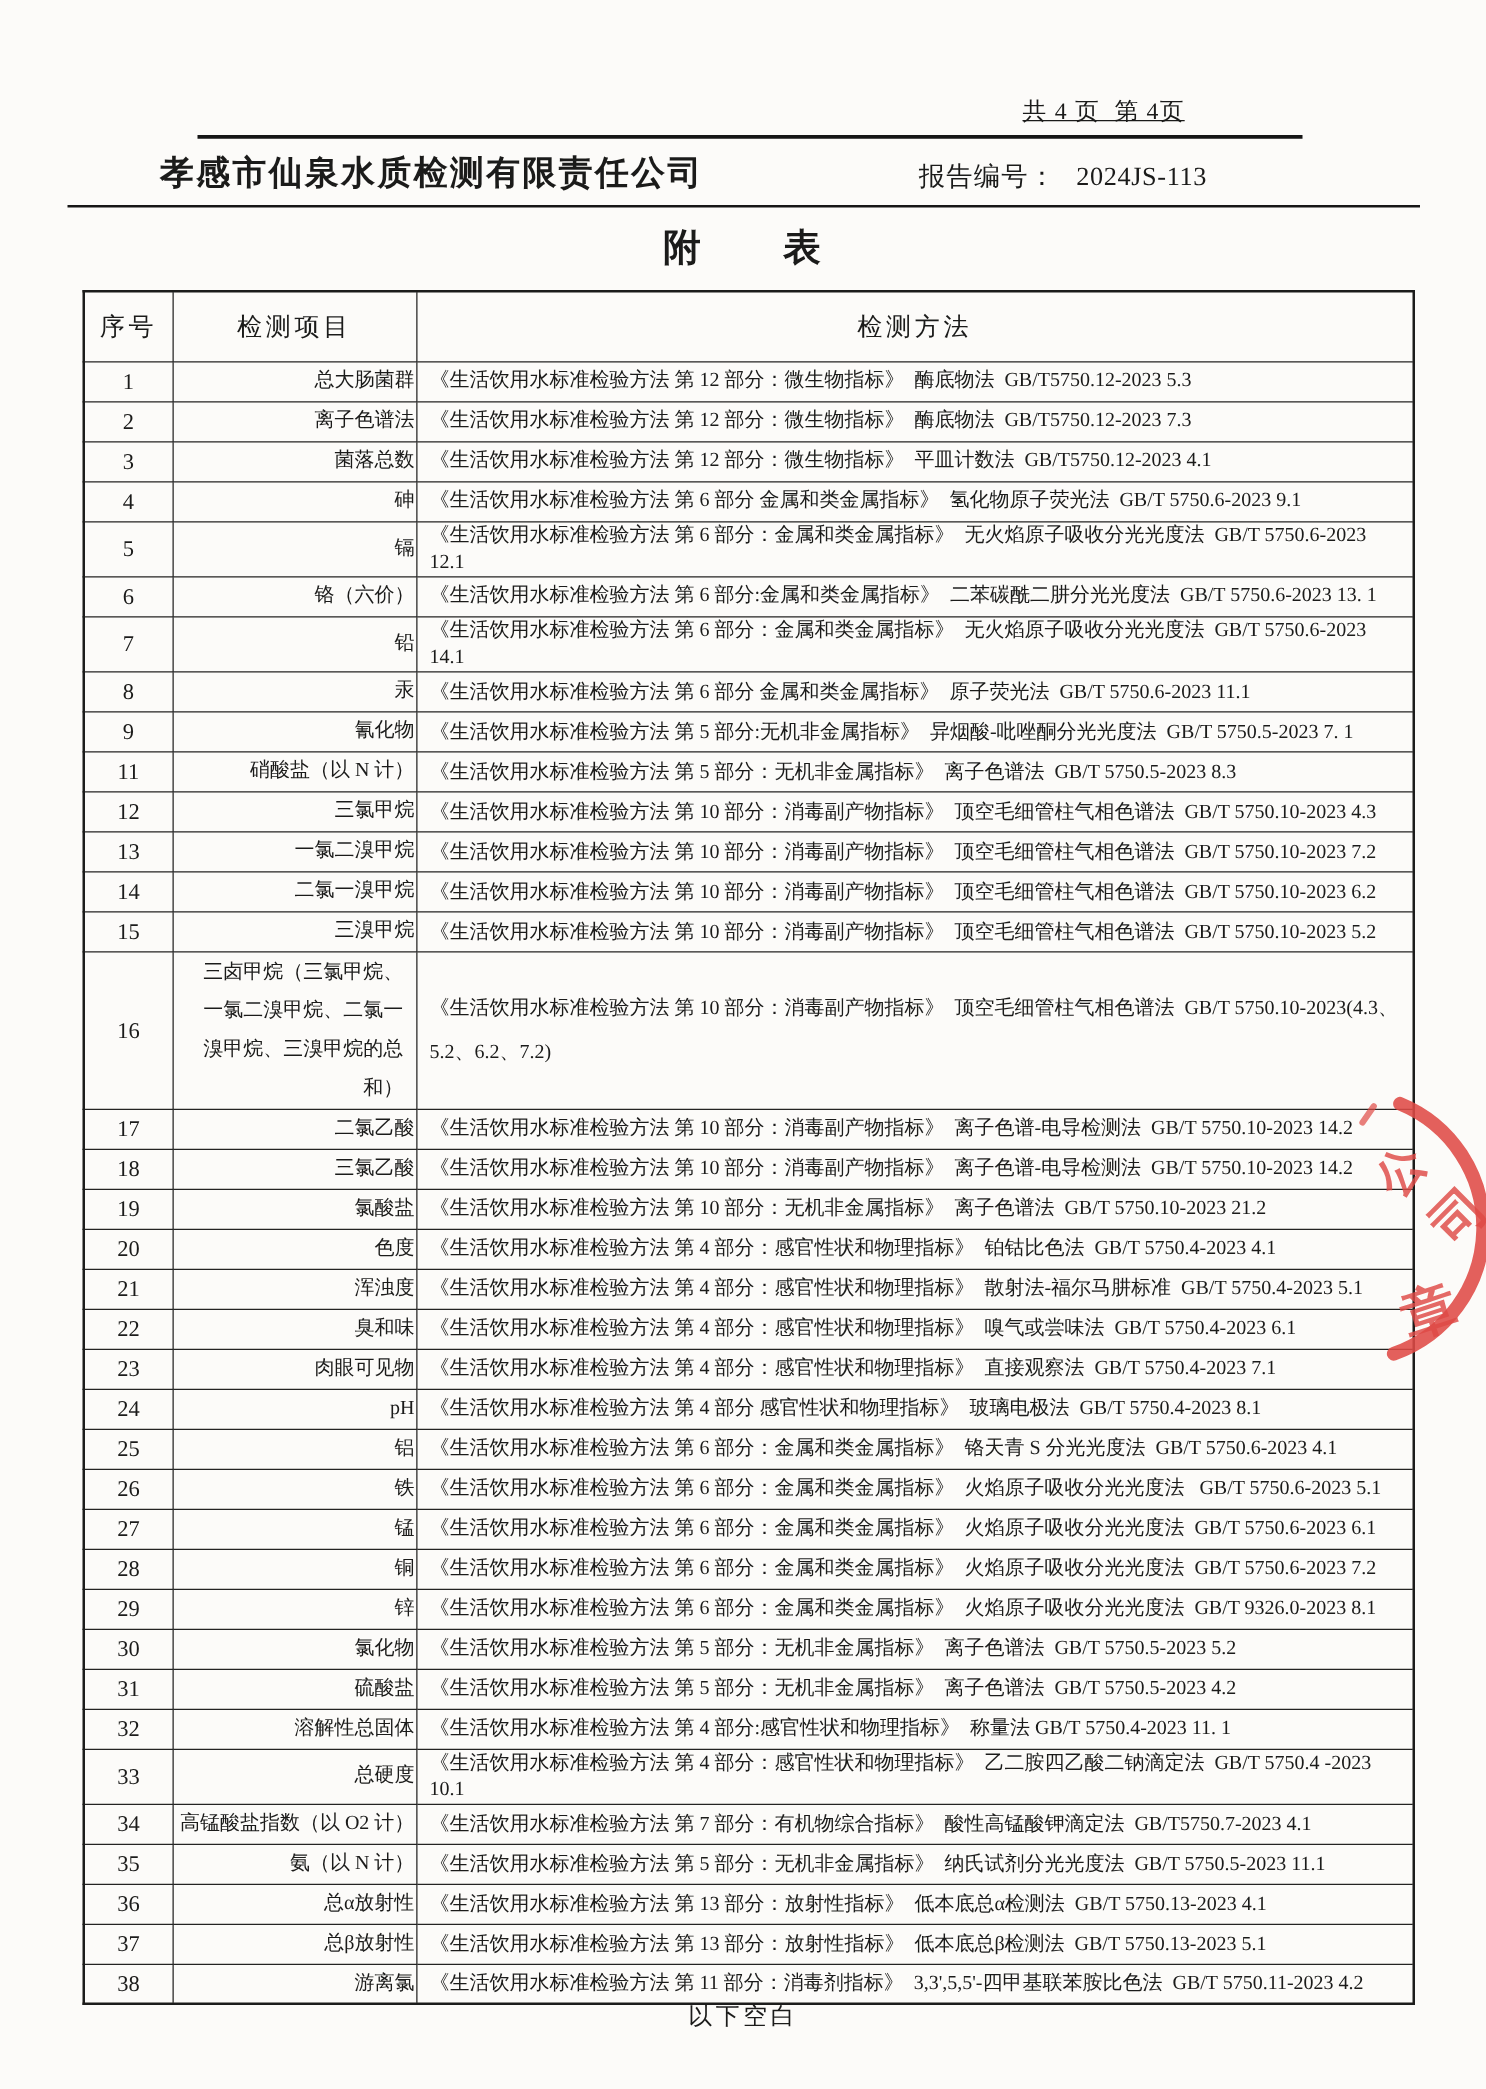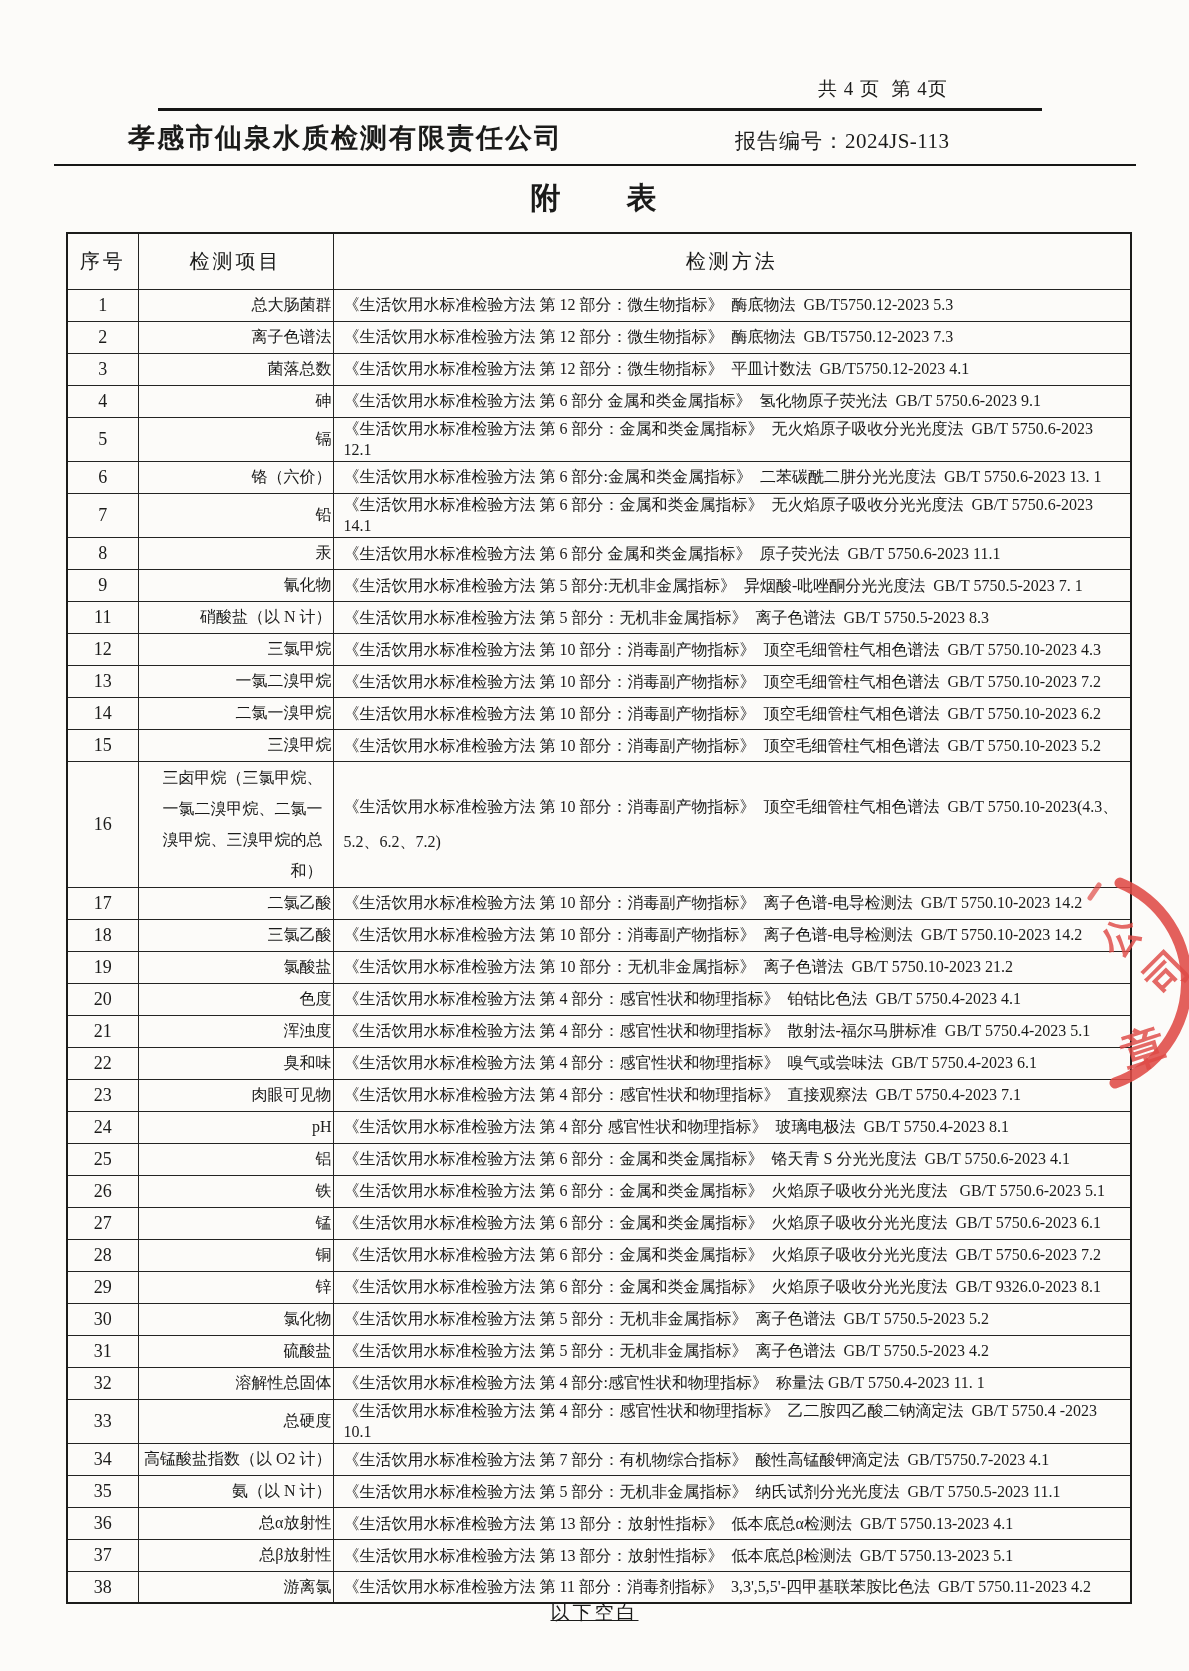--- a/index.html
+++ b/index.html
@@ -7,35 +7,35 @@
     position:relative;
     width:1189px;height:1671px;
     margin:0 auto;
     background:#fcfbf9;
     overflow:hidden;
     color:#1b1b1a;
     font-family:"Liberation Serif","DejaVu Serif",serif;
   }
   .page-indicator{
     position:absolute;top:76px;left:818px;
-    font-size:19px;letter-spacing:1px;white-space:pre;
+    font-size:19px;letter-spacing:1px;white-space:pre;text-decoration:underline;
   }
   .rule{position:absolute;background:#161616;}
   .rule-top{top:108px;left:158px;width:884px;height:3px;}
   .rule-full{top:164px;left:54px;width:1082px;height:2px;}
   .company-name{
     position:absolute;top:120px;left:128px;
     font-family:Liberation Serif, serif;
     font-weight:700;font-size:27px;letter-spacing:2px;
   }
   .report-line{
     position:absolute;top:127px;left:735px;
     font-size:21px;letter-spacing:1px;
   }
-  .report-line .report-val{margin-left:0;letter-spacing:0.5px;}
+  .report-line .report-val{margin-left:16px;letter-spacing:0.5px;}
   .doc-title{
     position:absolute;top:178px;left:0;width:100%;
     text-align:center;font-size:30px;font-weight:700;
     white-space:pre;letter-spacing:2px;
   }
   table.methods-table{
     position:absolute;top:232px;left:66px;
     width:1064px;
     border-collapse:collapse;table-layout:fixed;
     font-size:16px;
@@ -56,21 +56,21 @@
   td.c-no{text-align:center;font-size:18px;}
   td.c-item{text-align:right;line-height:1.4;white-space:pre-wrap;}
   td.c-method{
     text-align:left;padding:0 8px 0 10px;
     line-height:1.35;white-space:pre-wrap;
   }
   tr.tall td.c-item{line-height:1.95;padding:0 10px;margin-top:47px;}
   tr.tall td.c-method{line-height:2.2;}
   .footer-note{
     position:absolute;top:1600px;left:0;width:100%;
-    text-align:center;font-size:19px;letter-spacing:3px;text-decoration:underline;
+    text-align:center;font-size:19px;letter-spacing:3px;
   }
   .stamp{position:absolute;top:850px;left:1040px;}
   .stamp text{
     font-family:"Liberation Serif","DejaVu Serif",serif;
     font-weight:700;
   }
 </style>
 </head>
 <body>
 

